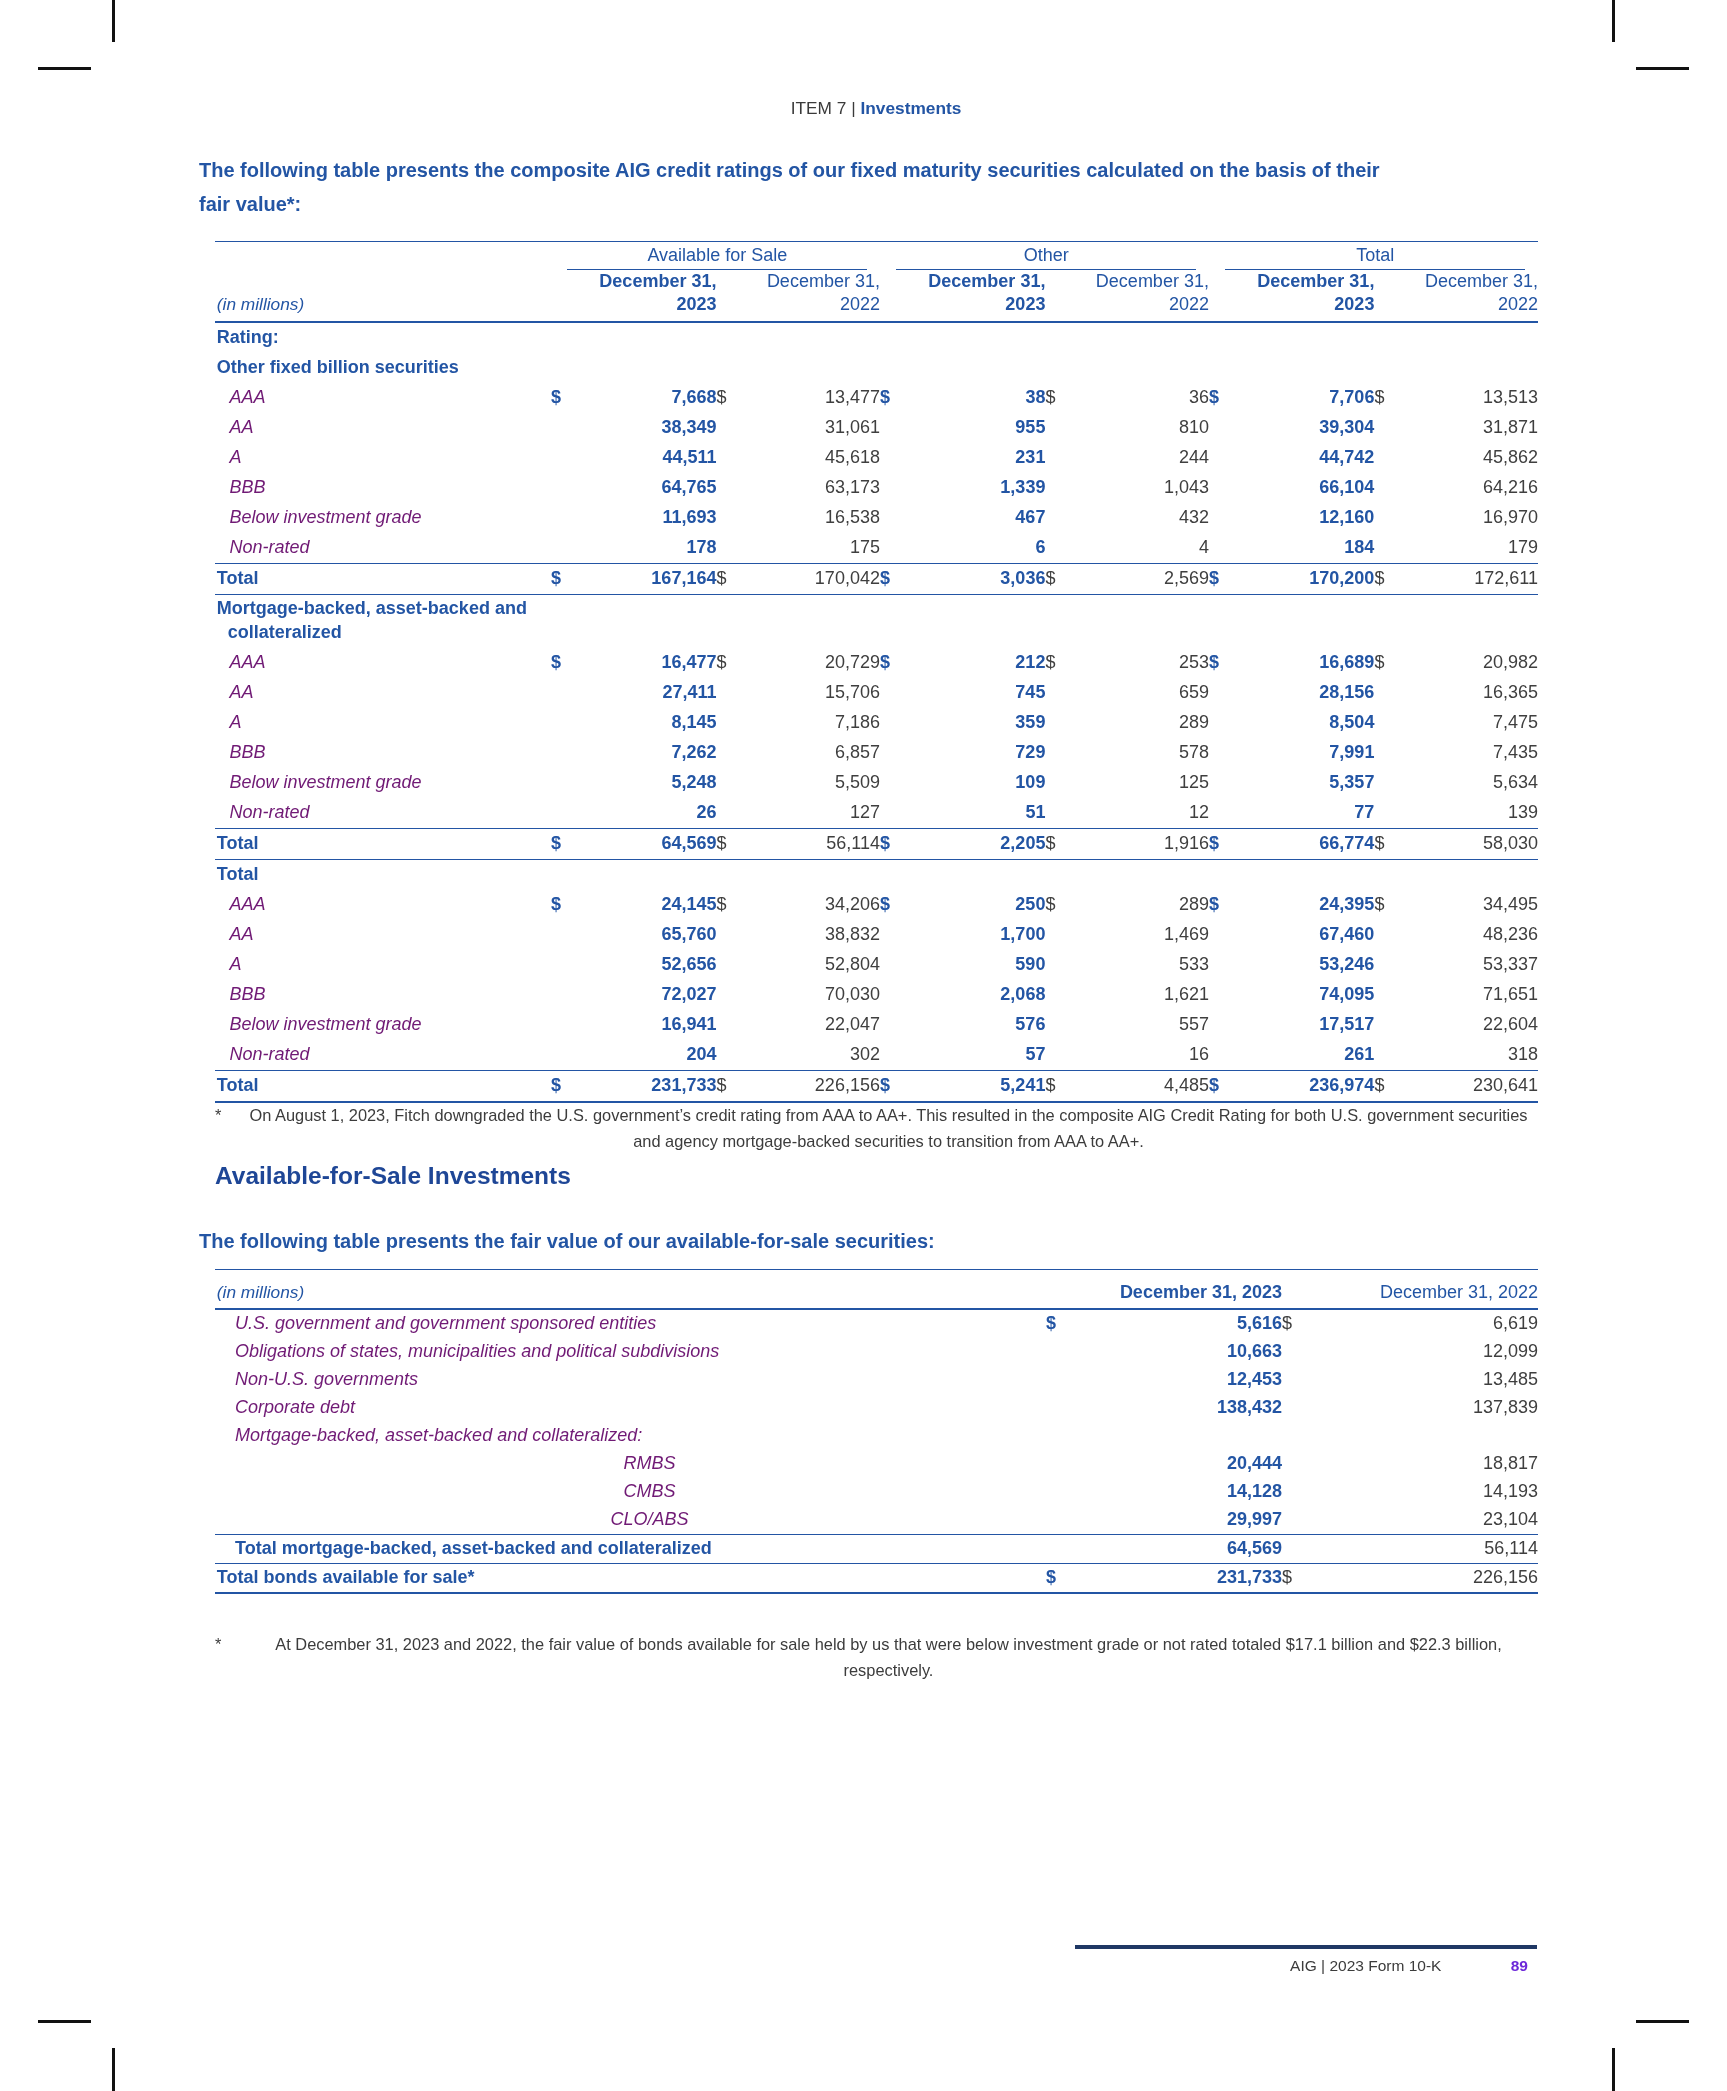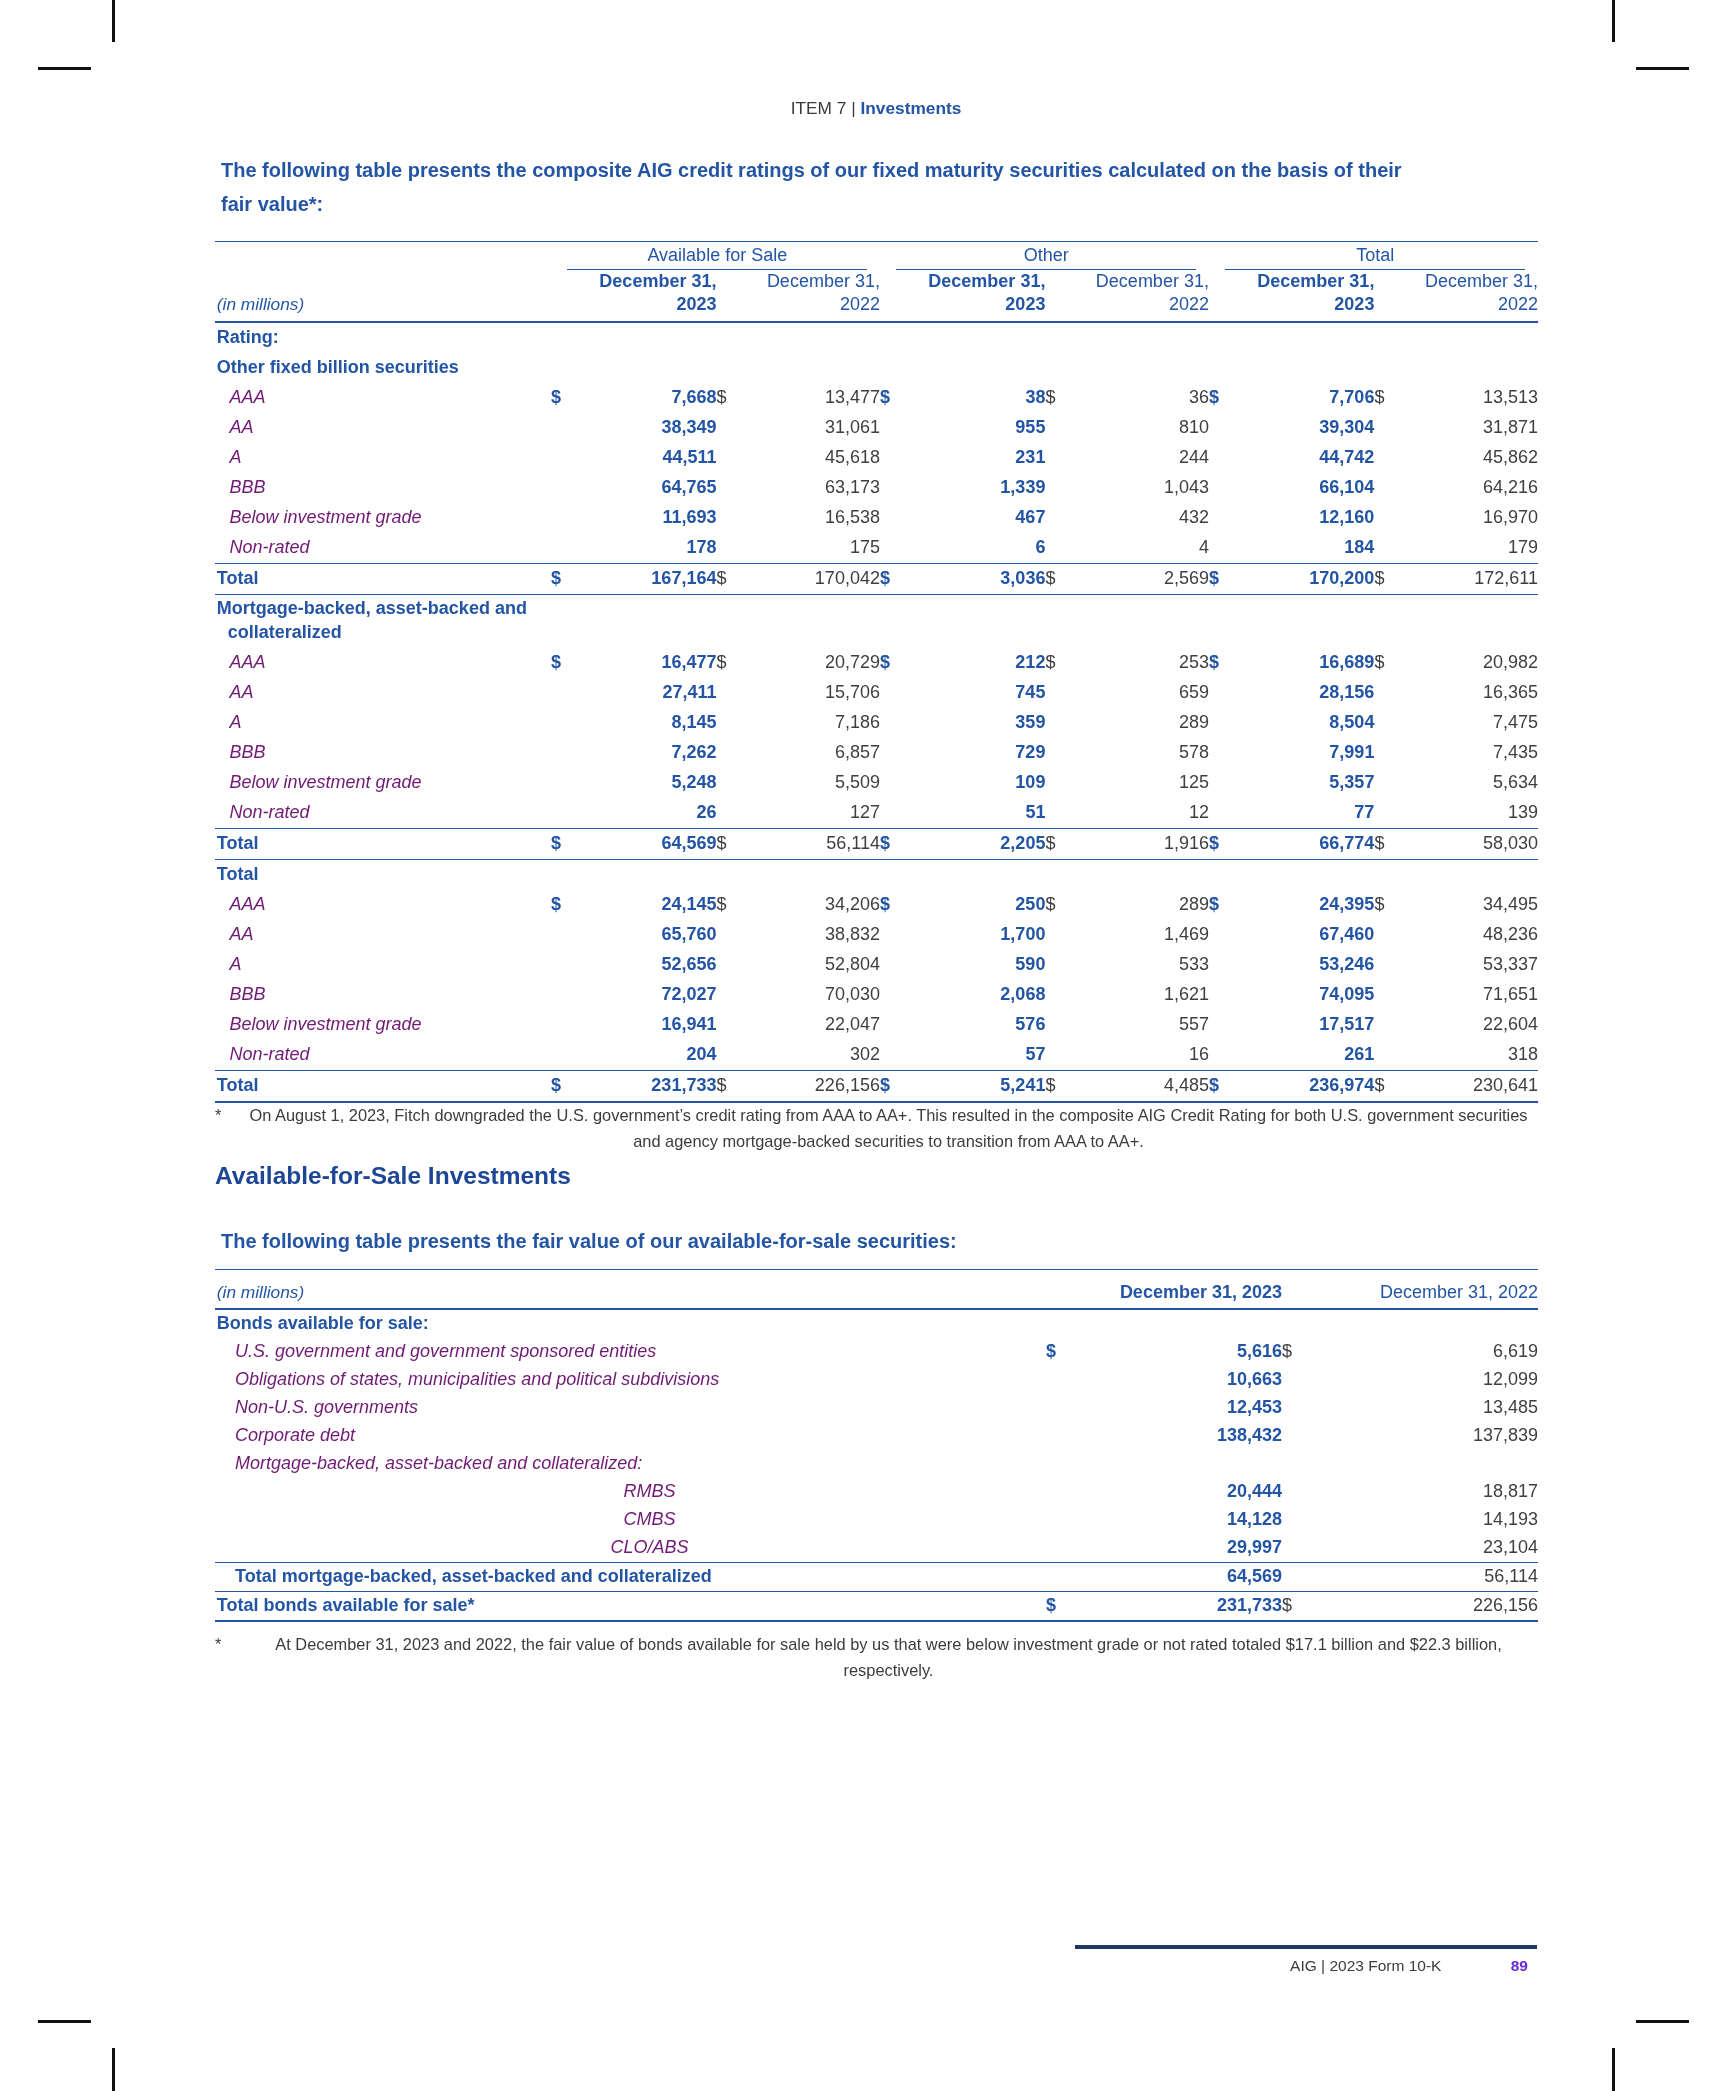--- a/index.html
+++ b/index.html
@@ -4,21 +4,21 @@
 <style>
   html,body { margin:0; padding:0; background:#ffffff; }
   body { width:1727px; height:2091px; position:relative; font-family:"Liberation Sans","DejaVu Sans",sans-serif; color:#3b3b3b; }
 
   .crop { position:absolute; background:#111; }
 
   
   .page-header { position:absolute; left:215px; top:98px; width:1322px; text-align:center; font-size:17.3px; color:#3a3a3a; }
   .page-header .section-link { color:#2355a4; font-weight:bold; }
 
-  .intro { position:absolute; left:221px; width:1327px; font-size:20px; font-weight:bold; color:#2355a4; line-height:34px; margin:0; }
+  .intro { position:absolute; left:199px; width:1327px; font-size:20px; font-weight:bold; color:#2355a4; line-height:34px; margin:0; }
   #intro1 { top:153px; }
   #intro2 { top:1224px; }
 
   .h2 { position:absolute; left:215px; top:1162px; font-size:24.5px; font-weight:bold; color:#1e4696; margin:0; }
 
   table { border-collapse:collapse; table-layout:fixed; position:absolute; left:215px; font-size:18px; }
   #table1 { top:241px; width:1323px; }
   #table2 { top:1269px; width:1323px; }
   td { padding:0; vertical-align:middle; }
 
@@ -474,23 +474,20 @@
       <col style="width:215px">
   </colgroup>
   <thead>
     <tr>
       <td class="inmill">(in millions)</td>
       <td colspan="2" class="h23">December 31, 2023</td>
       <td colspan="2" class="h22">December 31, 2022</td>
     </tr>
   </thead>
   <tbody>
-      <tr class="group">
-        <td class="glbl" colspan="5">Bonds available for sale:</td>
-      </tr>
       <tr class="data">
         <td class="dlbl ind1">U.S. government and government sponsored entities</td>
         <td class="ds c23">$</td>
         <td class="val c23">5,616</td>
         <td class="ds c22">$</td>
         <td class="val c22">6,619</td>
       </tr>
       <tr class="data">
         <td class="dlbl ind1">Obligations of states, municipalities and political subdivisions</td>
         <td class="ds c23"></td>

